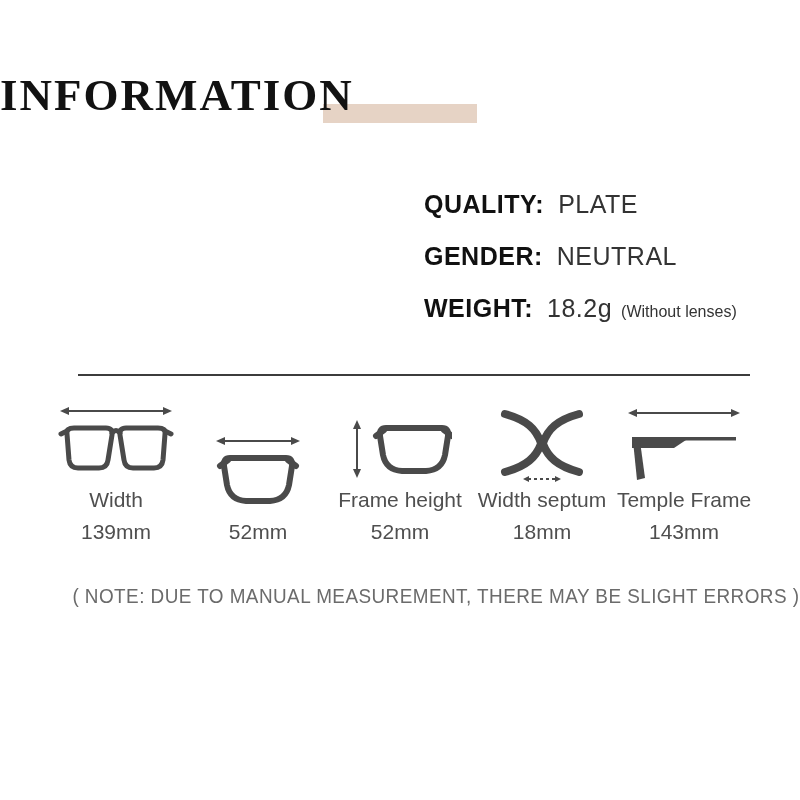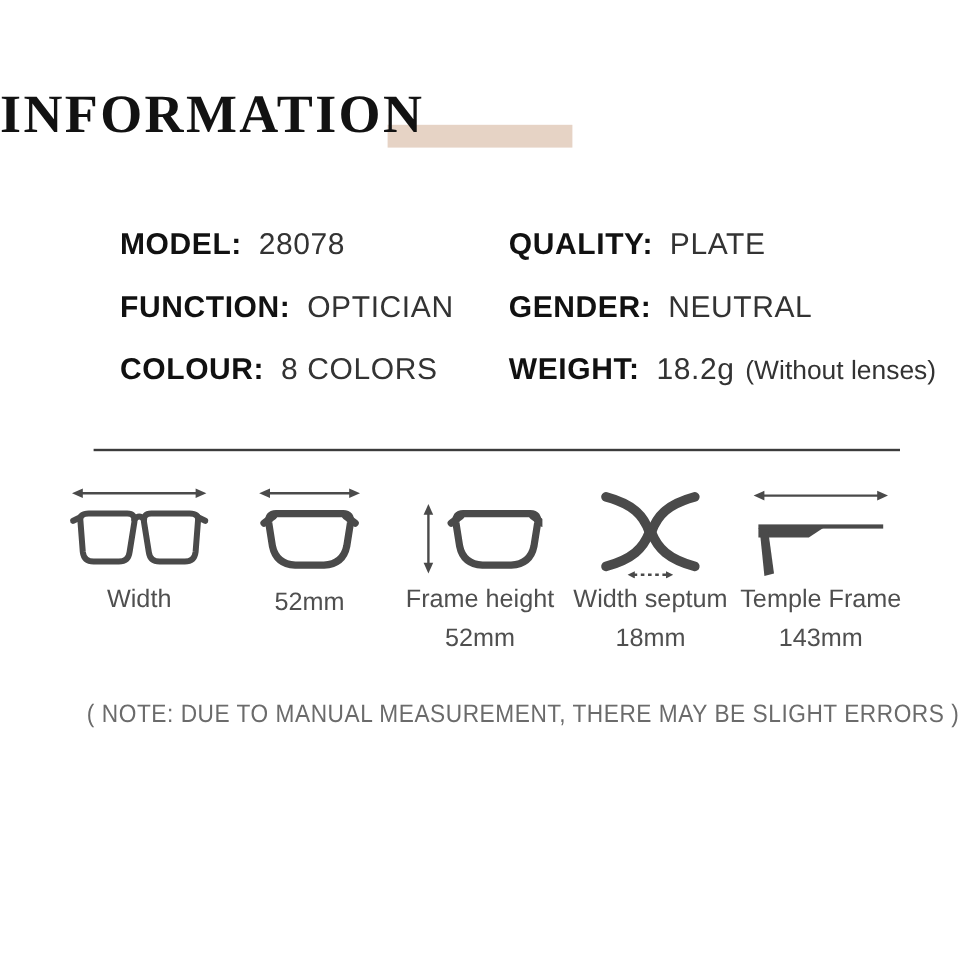--- a/index.html
+++ b/index.html
@@ -27,28 +27,28 @@
   
   .specs-col{position:absolute;top:190px;}
   .specs-col.left{left:100px;}
   .specs-col.right{left:424px;}
   .spec-row{
     display:flex;align-items:baseline;height:27px;margin-bottom:25px;
     font-size:25px;white-space:nowrap;
   }
   .spec-label{font-weight:bold;color:var(--spec-label,#111);letter-spacing:0.5px;}
   .spec-value{color:var(--spec-value,#333);margin-left:14px;letter-spacing:0.5px;}
-  .spec-suffix{color:var(--spec-value,#333);margin-left:9px;font-size:22px;}
+  .spec-suffix{color:var(--spec-value,#333);margin-left:9px;font-size:16px;}
 
   
   .divider{position:absolute;top:374px;left:78px;width:672px;height:2px;
     background:var(--divider,#3c3c3c);}
 
   
-  .measures{position:absolute;top:398px;left:45px;width:710px;display:flex;}
+  .measures{position:absolute;top:398px;left:45px;width:710px;display:flex;align-items:flex-end;}
   .measure-col{width:142px;text-align:center;}
   .icon-box{height:84px;display:flex;align-items:flex-end;justify-content:center;}
   .icon-box svg{display:block;}
   .measure-label{margin-top:6px;font-size:21px;color:var(--measure-text,#4f4f4f);}
   .measure-value{margin-top:8px;font-size:21px;color:var(--measure-text,#4f4f4f);}
 
   .icon-stroke{stroke:var(--icon,#4a4a4a);fill:none;}
   .icon-fill{fill:var(--icon,#4a4a4a);}
   .arrow-line{stroke:var(--icon,#555);stroke-width:2;}
   .arrow-head{fill:var(--icon,#555);}
@@ -63,34 +63,20 @@
 </head>
 <body>
 
 <div class="page">
 
   <div class="title-wrap">
     <div class="title-highlight"></div>
     <h1 class="page-title">INFORMATION</h1>
   </div>
 
-  <div class="specs-col left">
-    <div class="spec-row">
-      <span class="spec-label">MODEL:</span>
-      <span class="spec-value">28078</span>
-    </div>
-    <div class="spec-row">
-      <span class="spec-label">FUNCTION:</span>
-      <span class="spec-value">OPTICIAN</span>
-    </div>
-    <div class="spec-row">
-      <span class="spec-label">COLOUR:</span>
-      <span class="spec-value">8 COLORS</span>
-    </div>
-  </div>
 
   <div class="specs-col right">
     <div class="spec-row">
       <span class="spec-label">QUALITY:</span>
       <span class="spec-value">PLATE</span>
     </div>
     <div class="spec-row">
       <span class="spec-label">GENDER:</span>
       <span class="spec-value">NEUTRAL</span>
     </div>
@@ -114,20 +100,21 @@
           <g class="icon-stroke" stroke-width="5" stroke-linejoin="round" stroke-linecap="round">
             <path d="M9,34 Q8,28 16,28 L48,28 Q55,28 54,35 L50,60 Q49,68 41,68 L20,68 Q12,68 11,60 Z"></path>
             <path d="M107,34 Q108,28 100,28 L68,28 Q61,28 62,35 L66,60 Q67,68 75,68 L96,68 Q104,68 105,60 Z"></path>
             <path d="M54,33 Q58,28 62,33"></path>
             <path d="M9,31 L3,34"></path>
             <path d="M107,31 L113,34"></path>
           </g>
         </svg>
       </div>
       <div class="measure-label">Width</div>
+      <div class="measure-value">139mm</div>
     </div>
 
     <div class="measure-col">
       <div class="icon-box">
         <svg width="100" height="82" viewBox="0 0 100 82">
           <line class="arrow-line" x1="14" y1="11" x2="86" y2="11"></line>
           <polygon class="arrow-head" points="8,11 17,7 17,15"></polygon>
           <polygon class="arrow-head" points="92,11 83,7 83,15"></polygon>
           <g class="icon-stroke" stroke-width="6" stroke-linejoin="round" stroke-linecap="round">
             <path d="M22,28 L78,28 Q85,28 84,36 L81,55 Q78,70 62,71 L38,71 Q22,70 19,55 L16,36 Q15,28 22,28 Z"></path>

